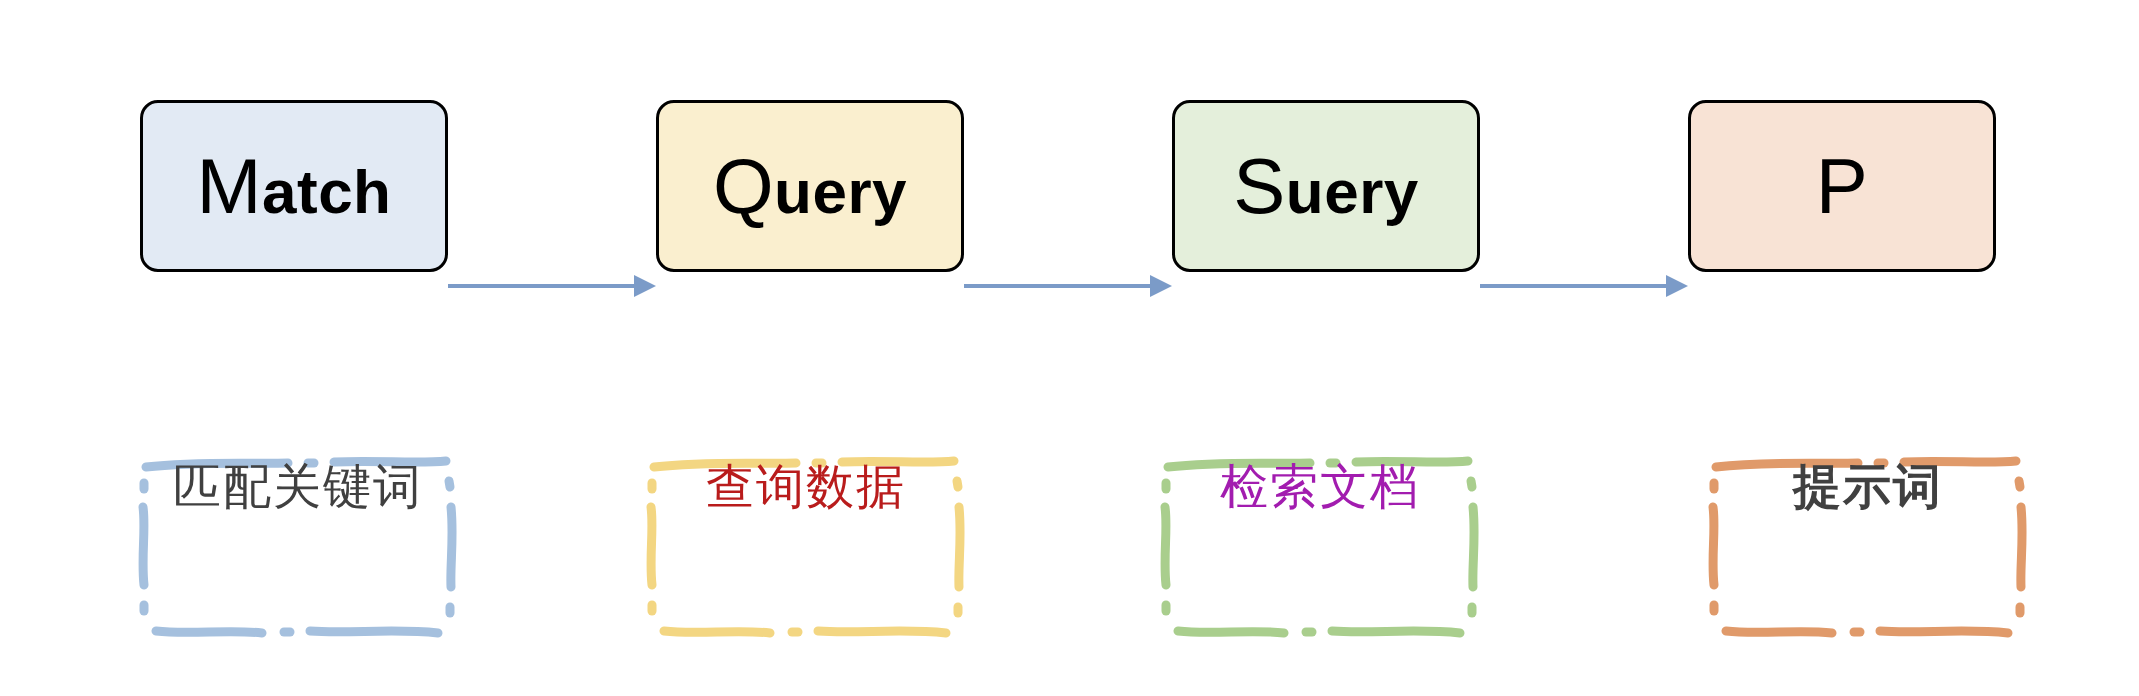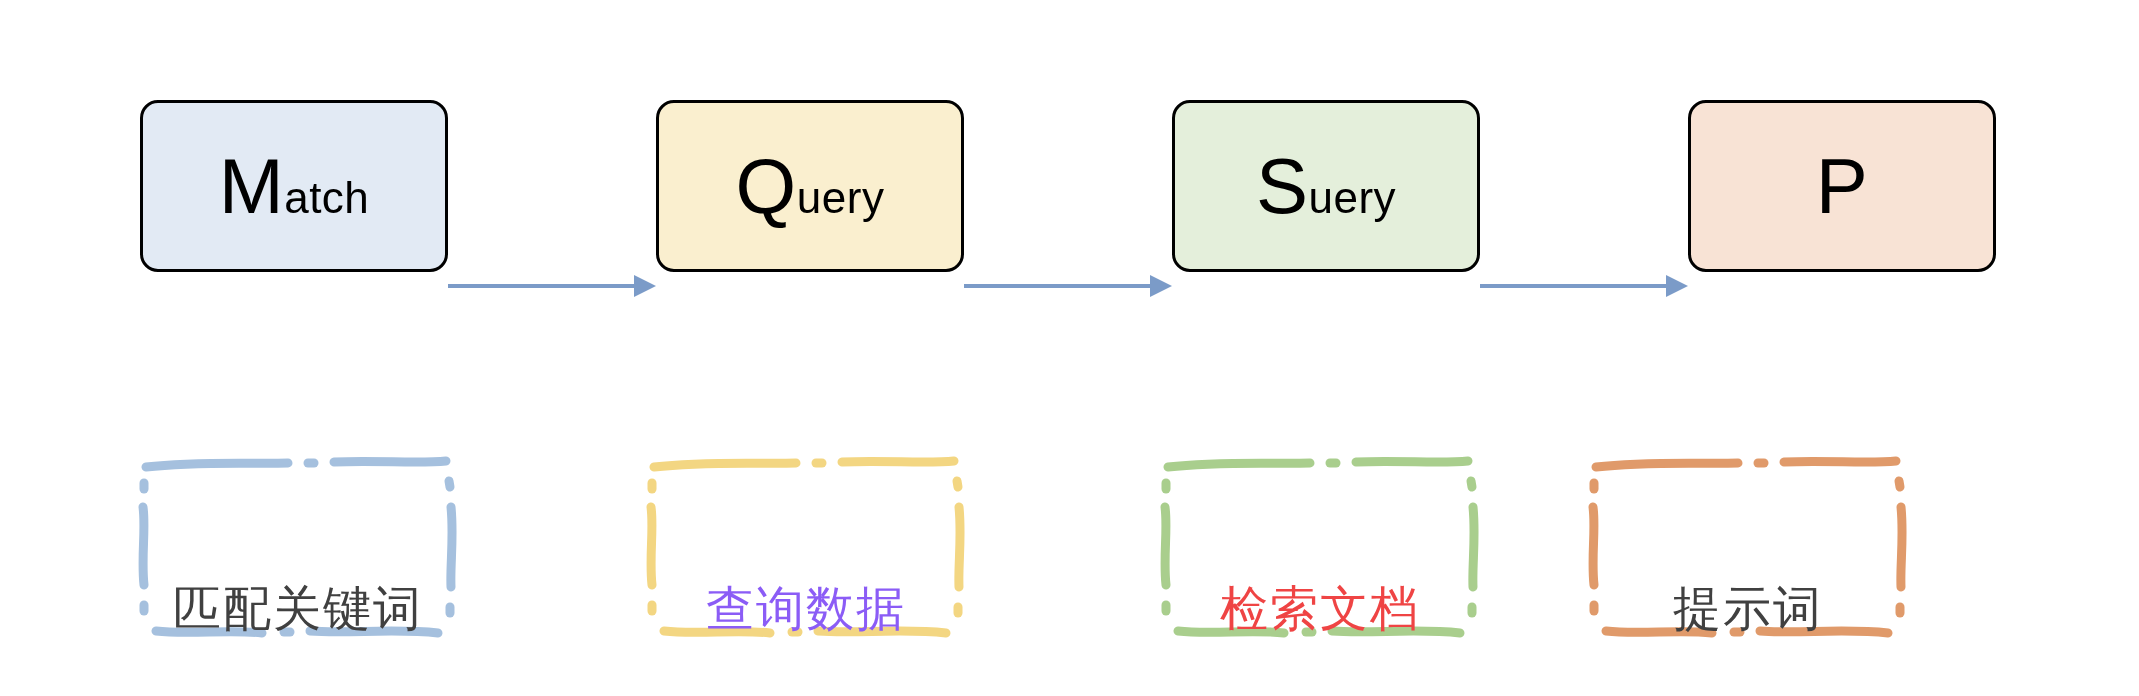--- a/index.html
+++ b/index.html
@@ -50,22 +50,22 @@
     color: #000000;
     letter-spacing: 0.5px;
     line-height: 1;
     white-space: nowrap;
   }
   .stage-initial {
     font-size: 78px;
     font-weight: 400;
   }
   .stage-rest {
-    font-size: 44px;
-    font-weight: 400;
+    font-size: 62px;
+    font-weight: 700;
   }
 
   
   .arrow {
     position: absolute;
     top: 170px;
     height: 32px;
   }
   .arrow svg { display: block; }
 
@@ -76,21 +76,21 @@
     top: 455px;
     width: 2139px;
     height: 200px;
   }
 
   .note-box {
     position: absolute;
     top: 0;
     height: 186px;
     display: flex;
-    align-items: flex-end;
+    align-items: flex-start;
     justify-content: center;
   }
   .note-box svg.note-frame {
     position: absolute;
     left: 0;
     top: 0;
     width: 100%;
     height: 100%;
     overflow: visible;
   }
@@ -188,42 +188,42 @@
         <path d="M311,26 L312,32" stroke="#F3D682" stroke-width="9" fill="none" stroke-linecap="round"></path>
         <path d="M313,52 C316,82 312,110 313,132" stroke="#F3D682" stroke-width="9" fill="none" stroke-linecap="round"></path>
         <path d="M312,152 L312,158" stroke="#F3D682" stroke-width="9" fill="none" stroke-linecap="round"></path>
         <path d="M300,178 C255,173 210,179 172,176" stroke="#F3D682" stroke-width="9" fill="none" stroke-linecap="round"></path>
         <path d="M152,177 L146,177" stroke="#F3D682" stroke-width="9" fill="none" stroke-linecap="round"></path>
         <path d="M124,178 C90,174 52,180 18,176" stroke="#F3D682" stroke-width="9" fill="none" stroke-linecap="round"></path>
         <path d="M6,156 L6,150" stroke="#F3D682" stroke-width="9" fill="none" stroke-linecap="round"></path>
         <path d="M6,130 C3,102 8,74 5,52" stroke="#F3D682" stroke-width="9" fill="none" stroke-linecap="round"></path>
         <path d="M6,34 L6,28" stroke="#F3D682" stroke-width="9" fill="none" stroke-linecap="round"></path>
       </svg>
-      <span class="note-text" style="color: #8b5cf6;">查询数据</span>
+      <span class="note-text" style="color: #b91c1c;">查询数据</span>
     </div>
 
     <div class="note-box" id="note-search" style="left:1160px; width:320px;">
       <svg class="note-frame" viewBox="0 0 320 186" preserveAspectRatio="none" aria-hidden="true">
         <path d="M8,12 C60,6 110,9 150,8" stroke="#A9CE8D" stroke-width="9" fill="none" stroke-linecap="round"></path>
         <path d="M170,8 L176,8" stroke="#A9CE8D" stroke-width="9" fill="none" stroke-linecap="round"></path>
         <path d="M196,7 C240,5 280,9 308,6" stroke="#A9CE8D" stroke-width="9" fill="none" stroke-linecap="round"></path>
         <path d="M311,26 L312,32" stroke="#A9CE8D" stroke-width="9" fill="none" stroke-linecap="round"></path>
         <path d="M313,52 C316,82 312,110 313,132" stroke="#A9CE8D" stroke-width="9" fill="none" stroke-linecap="round"></path>
         <path d="M312,152 L312,158" stroke="#A9CE8D" stroke-width="9" fill="none" stroke-linecap="round"></path>
         <path d="M300,178 C255,173 210,179 172,176" stroke="#A9CE8D" stroke-width="9" fill="none" stroke-linecap="round"></path>
         <path d="M152,177 L146,177" stroke="#A9CE8D" stroke-width="9" fill="none" stroke-linecap="round"></path>
         <path d="M124,178 C90,174 52,180 18,176" stroke="#A9CE8D" stroke-width="9" fill="none" stroke-linecap="round"></path>
         <path d="M6,156 L6,150" stroke="#A9CE8D" stroke-width="9" fill="none" stroke-linecap="round"></path>
         <path d="M6,130 C3,102 8,74 5,52" stroke="#A9CE8D" stroke-width="9" fill="none" stroke-linecap="round"></path>
         <path d="M6,34 L6,28" stroke="#A9CE8D" stroke-width="9" fill="none" stroke-linecap="round"></path>
       </svg>
-      <span class="note-text" style="color: #ef4444;">检索文档</span>
-    </div>
-
-    <div class="note-box" id="note-prompt" style="left:1588px; width:320px;">
+      <span class="note-text" style="color: #a21caf;">检索文档</span>
+    </div>
+
+    <div class="note-box" id="note-prompt" style="left:1708px; width:320px;font-weight:bold;">
       <svg class="note-frame" viewBox="0 0 320 186" preserveAspectRatio="none" aria-hidden="true">
         <path d="M8,12 C60,6 110,9 150,8" stroke="#E09A6A" stroke-width="9" fill="none" stroke-linecap="round"></path>
         <path d="M170,8 L176,8" stroke="#E09A6A" stroke-width="9" fill="none" stroke-linecap="round"></path>
         <path d="M196,7 C240,5 280,9 308,6" stroke="#E09A6A" stroke-width="9" fill="none" stroke-linecap="round"></path>
         <path d="M311,26 L312,32" stroke="#E09A6A" stroke-width="9" fill="none" stroke-linecap="round"></path>
         <path d="M313,52 C316,82 312,110 313,132" stroke="#E09A6A" stroke-width="9" fill="none" stroke-linecap="round"></path>
         <path d="M312,152 L312,158" stroke="#E09A6A" stroke-width="9" fill="none" stroke-linecap="round"></path>
         <path d="M300,178 C255,173 210,179 172,176" stroke="#E09A6A" stroke-width="9" fill="none" stroke-linecap="round"></path>
         <path d="M152,177 L146,177" stroke="#E09A6A" stroke-width="9" fill="none" stroke-linecap="round"></path>
         <path d="M124,178 C90,174 52,180 18,176" stroke="#E09A6A" stroke-width="9" fill="none" stroke-linecap="round"></path>

